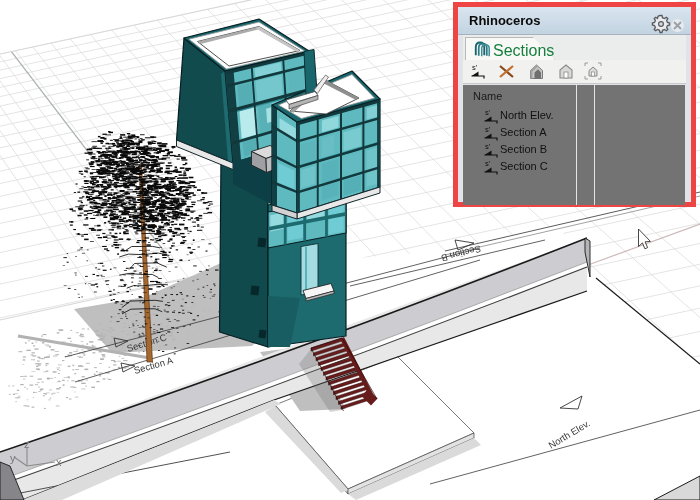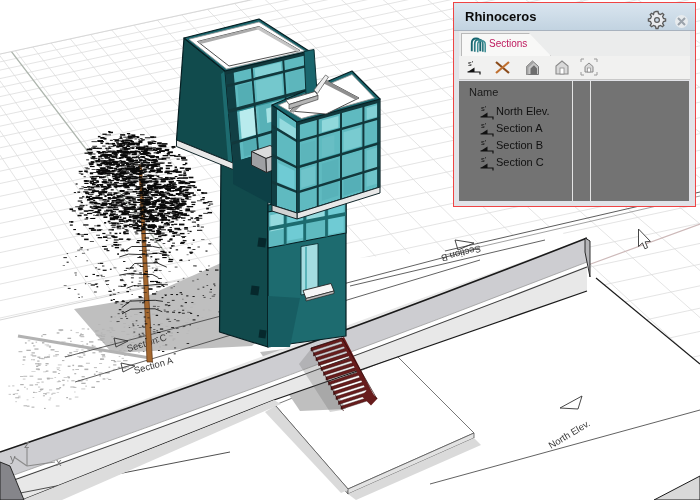--- a/index.html
+++ b/index.html
@@ -2558,41 +2558,41 @@
 <polygon points="290,111 323.5,79 327,81.5 293.5,112.7" fill="#a0a0a0"></polygon>
 <polygon points="323.5,79 359,98 355,99.5 320,81.5" fill="#8f8f8f"></polygon>
 <polygon points="297,213 380,187 380,193 297,219" fill="#e8e8e8" stroke="#13272b" stroke-width="1"></polygon>
 <polygon points="272,205 297,213 297,219 272,211" fill="#d2d2d2" stroke="#13272b" stroke-width="1"></polygon>
 <polygon points="304,51.5 314,49.5 317,92 306,95" fill="#1a666d" stroke="#0b3034" stroke-width="1"></polygon>
 <polygon points="314,90 325.5,75 328.5,77 317.5,93.5" fill="#ededed" stroke="#555" stroke-width="0.7"></polygon>
 <polygon points="286,100 315,91.5 318,95.5 289,104.5" fill="#fdfdfd" stroke="#444" stroke-width="0.8"></polygon>
 <polygon points="289,104.5 318,95.5 318,99.5 289,109" fill="#b5b5b5" stroke="#444" stroke-width="0.7"></polygon>
 <path d="M638.5,229 L638.5,246.5 L642.4,242.9 L644.9,248.8 L647.6,247.6 L645.1,241.8 L650.4,241.4 Z" fill="#ffffff" stroke="#333" stroke-width="0.9"></path>
 </svg>
-<div style="position:absolute;left:453px;top:2px;width:243px;height:205px;background:#e2e3e8;border:1px solid #ef4444;box-sizing:border-box;font-family:'Liberation Sans',sans-serif">
+<div style="position:absolute;left:453px;top:2px;width:243px;height:205px;background:#e2e3e8;border:5px solid #ef4444;box-sizing:border-box;font-family:'Liberation Sans',sans-serif">
  <div style="position:absolute;left:0;top:0;right:0;height:28px;background:linear-gradient(#d9e5ef,#c2d3e1);border-bottom:1px solid #a8b2be">
   <div style="position:absolute;left:11px;top:6px;font-size:13px;font-weight:bold;color:#0a0a0a">Rhinoceros</div>
   <svg width="20" height="20" viewBox="0 0 20 20" style="position:absolute;left:193px;top:7px">
 <path d="M10 2 L12 2 L12.5 4.2 L14.5 5 L16.4 3.8 L17.8 5.2 L16.6 7.1 L17.5 9 L19.6 9.5 L19.6 11.5 L17.5 12 L16.6 13.9 L17.8 15.8 L16.4 17.2 L14.5 16 L12.5 16.8 L12 19 L10 19 L9.5 16.8 L7.5 16 L5.6 17.2 L4.2 15.8 L5.4 13.9 L4.5 12 L2.4 11.5 L2.4 9.5 L4.5 9 L5.4 7.1 L4.2 5.2 L5.6 3.8 L7.5 5 L8 2.8 Z" transform="translate(-1,-0.5)" fill="#e9ebee" stroke="#5a5a5a" stroke-width="1.3"></path>
 <circle cx="10" cy="10" r="2.4" fill="#cfdce8" stroke="#5a5a5a" stroke-width="1.2"></circle>
 </svg>
   <div style="position:absolute;left:673px;top:0px"></div>
   <div style="position:absolute;right:7px;top:12px;width:13px;height:13px;border-radius:7px;background:#e7ebee"></div>
   <svg width="9" height="9" style="position:absolute;right:9px;top:14px">
         <path d="M1,1 L8,8 M8,1 L1,8" stroke="#9aa2aa" stroke-width="2"></path>
       </svg>
  </div>
  <div style="position:absolute;left:5px;top:28px;right:5px;height:25px;background:#ebecec">
   <div style="position:absolute;left:2px;top:2px;width:90px;height:23px;background:#f8f8f7;border:1px solid #b9b9b9;border-bottom:none;clip-path:polygon(0 0,68px 0,100% 100%,0 100%)"></div>
   <svg width="18" height="17" viewBox="0 0 21 20" style="position:absolute;left:11px;top:5px">
 <path d="M2,18 L2,8.5 Q2,3 7,3 Q12,3 12,8.5 L12,18" fill="none" stroke="#16646e" stroke-width="2.2"></path>
 <path d="M5.5,18.6 L5.5,9.3 Q5.5,4.2 10.2,4.2 Q15,4.2 15,9.3 L15,18.6" fill="none" stroke="#2a7a82" stroke-width="2"></path>
 <path d="M9,19 L9,10 Q9,5.6 13.4,5.6 Q17.8,5.6 17.8,10 L17.8,19" fill="none" stroke="#3f8f96" stroke-width="1.8"></path>
 </svg>
-  <div style="position:absolute;left:30px;top:7px;font-size:10px;color:#be185d">Sections</div>
+  <div style="position:absolute;left:30px;top:7px;font-size:16px;color:#15803d">Sections</div>
  </div>
  <div style="position:absolute;left:5px;top:53px;right:5px;height:24px;background:#f1f1f0;border-bottom:1px solid #c9c9c9">
   <div style="position:absolute;left:7px;top:3px"><svg width="17" height="17" viewBox="0 0 17 17">
 <text x="2" y="7" font-family="Liberation Sans" font-size="7.5" fill="#111">s'</text>
 <polygon points="1.5,13 8.5,8.5 8.5,13" fill="#111"></polygon>
 <path d="M1.5,13 L14,13 L14,15.5" stroke="#111" stroke-width="1.2" fill="none"></path>
 </svg></div>
   <svg width="17" height="15" viewBox="0 0 17 15" style="position:absolute;left:35px;top:4px">
 <path d="M2,2 L15,13" stroke="#8a4a1a" stroke-width="2.2"></path>
 <path d="M15,2 L2,13" stroke="#c07030" stroke-width="2.2"></path>

